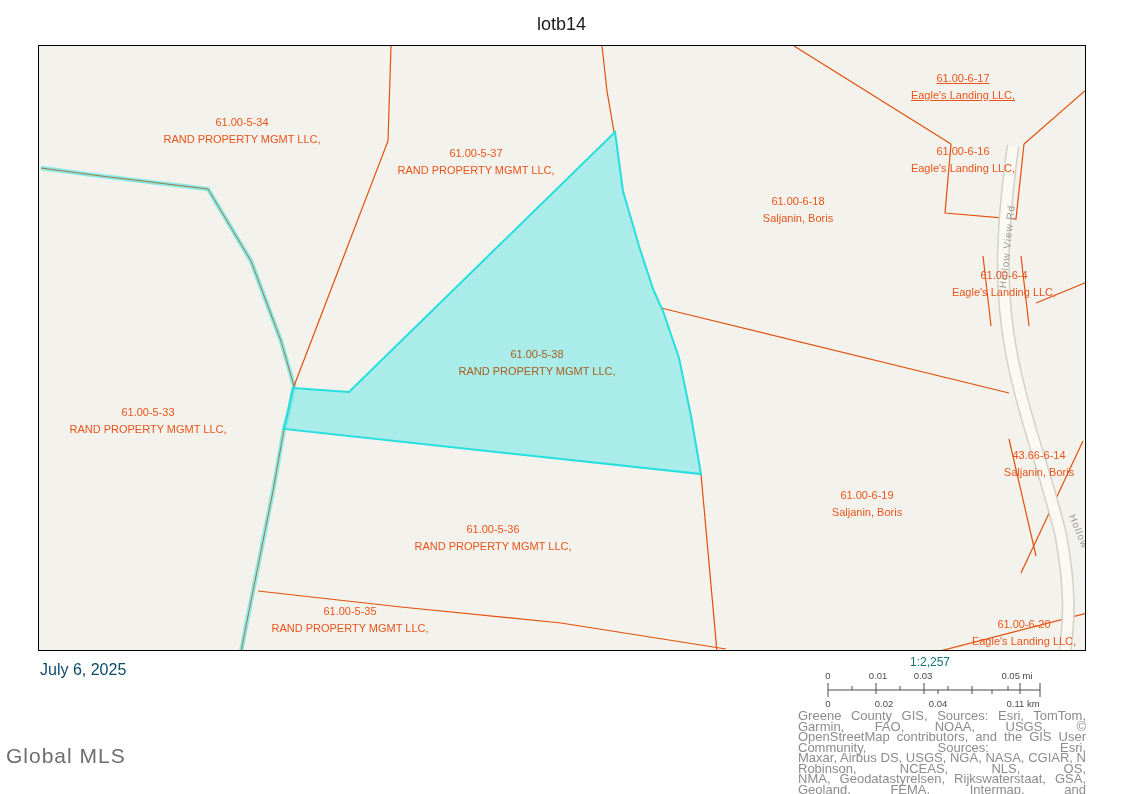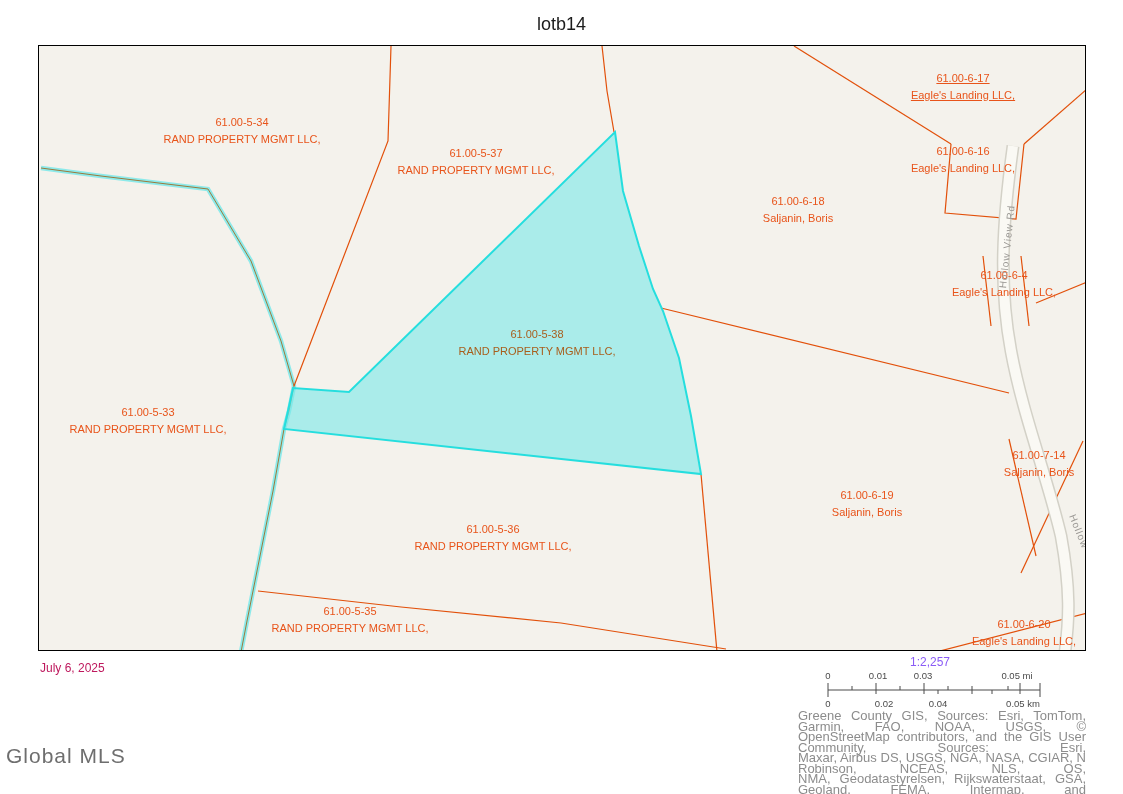--- a/index.html
+++ b/index.html
@@ -29,33 +29,33 @@
   }
   .parcel-label.subject { color: #a85e1c; }
   .road-label {
     position: absolute; font-size: 10px; color: #9a9894;
     letter-spacing: 1px; white-space: nowrap; pointer-events: none;
   }
   .road-label.main { left: 926px; top: 195px; transform: rotate(-84deg); transform-origin: center; }
   .road-label.short { left: 1022px; top: 480px; transform: rotate(68deg); transform-origin: center; }
   .map-date {
     position: absolute; left: 40px; top: 661px;
-    font-size: 12px; color: #be185d;
+    font-size: 16px; color: #0c4a6e;
   }
   .logo {
     position: absolute; left: 6px; top: 744px;
     font-size: 21px; color: #6e6e6e; letter-spacing: 1px;
   }
   .scalebar {
     position: absolute; left: 795px; top: 655px; width: 260px; height: 62px;
     color: #4a4a4a;
   }
   .scale-ratio {
     position: absolute; left: 0; top: 0; width: 260px; text-align: center;
-    font-size: 12px; color: #8b5cf6; left: 10px; width: 250px;
+    font-size: 12px; color: #0f766e; left: 10px; width: 250px;
   }
   .scale-num { position: absolute; font-size: 9.5px; transform: translateX(-50%); white-space: nowrap; }
   .mi-row .scale-num { top: 15px; }
   .km-row .scale-num { top: 43px; }
   .scale-ruler { position: absolute; left: 0; top: 26px; }
   .attribution {
     position: absolute; left: 798px; top: 711px; width: 288px;
     font-size: 13px; line-height: 10.5px; color: #8c8c8c;
   }
   .attribution div { text-align: justify; text-align-last: justify; }
@@ -100,21 +100,21 @@
 
   <div class="labels-layer" id="labels-layer">
       <div class="parcel-label" style="left: 203px; top: 68px;">
         <div>61.00-5-34</div>
         <div>RAND PROPERTY MGMT LLC,</div>
       </div>
       <div class="parcel-label" style="left: 437px; top: 99px;">
         <div>61.00-5-37</div>
         <div>RAND PROPERTY MGMT LLC,</div>
       </div>
-      <div class="parcel-label subject" style="left: 498px; top: 280px;">
+      <div class="parcel-label subject" style="left: 498px; top: 300px;">
         <div>61.00-5-38</div>
         <div>RAND PROPERTY MGMT LLC,</div>
       </div>
       <div class="parcel-label" style="left: 109px; top: 358px;">
         <div>61.00-5-33</div>
         <div>RAND PROPERTY MGMT LLC,</div>
       </div>
       <div class="parcel-label" style="left: 454px; top: 475px;">
         <div>61.00-5-36</div>
         <div>RAND PROPERTY MGMT LLC,</div>
@@ -133,21 +133,21 @@
       </div>
       <div class="parcel-label" style="left: 759px; top: 147px;">
         <div>61.00-6-18</div>
         <div>Saljanin, Boris</div>
       </div>
       <div class="parcel-label" style="left: 965px; top: 221px;">
         <div>61.00-6-4</div>
         <div>Eagle's Landing LLC,</div>
       </div>
       <div class="parcel-label" style="left: 1000px; top: 401px;">
-        <div>61.00-7-14</div>
+        <div>43.66-6-14</div>
         <div>Saljanin, Boris</div>
       </div>
       <div class="parcel-label" style="left: 828px; top: 441px;">
         <div>61.00-6-19</div>
         <div>Saljanin, Boris</div>
       </div>
       <div class="parcel-label" style="left: 985px; top: 570px;">
         <div>61.00-6-20</div>
         <div>Eagle's Landing LLC,</div>
       </div>
@@ -181,21 +181,21 @@
       <line x1="197" y1="9" x2="197" y2="13"></line>
       <line x1="213" y1="5" x2="213" y2="9"></line>
       <line x1="225" y1="2" x2="225" y2="13"></line>
       <line x1="245" y1="2" x2="245" y2="16"></line>
     </g>
   </svg>
   <div class="km-row">
     <span class="scale-num" style="left:33px">0</span>
     <span class="scale-num" style="left:89px">0.02</span>
     <span class="scale-num" style="left:143px">0.04</span>
-    <span class="scale-num" style="left:228px">0.05 km</span>
+    <span class="scale-num" style="left:228px">0.11 km</span>
   </div>
 </div>
 
 <div class="attribution" id="attribution">
     <div>Greene County GIS, Sources: Esri, TomTom, Garmin, FAO, NOAA, USGS, ©</div>
     <div>OpenStreetMap contributors, and the GIS User Community, Sources: Esri,</div>
     <div>Maxar, Airbus DS, USGS, NGA, NASA, CGIAR, N Robinson, NCEAS, NLS, OS,</div>
     <div>NMA, Geodatastyrelsen, Rijkswaterstaat, GSA, Geoland, FEMA, Intermap, and</div>
   </div>
 

